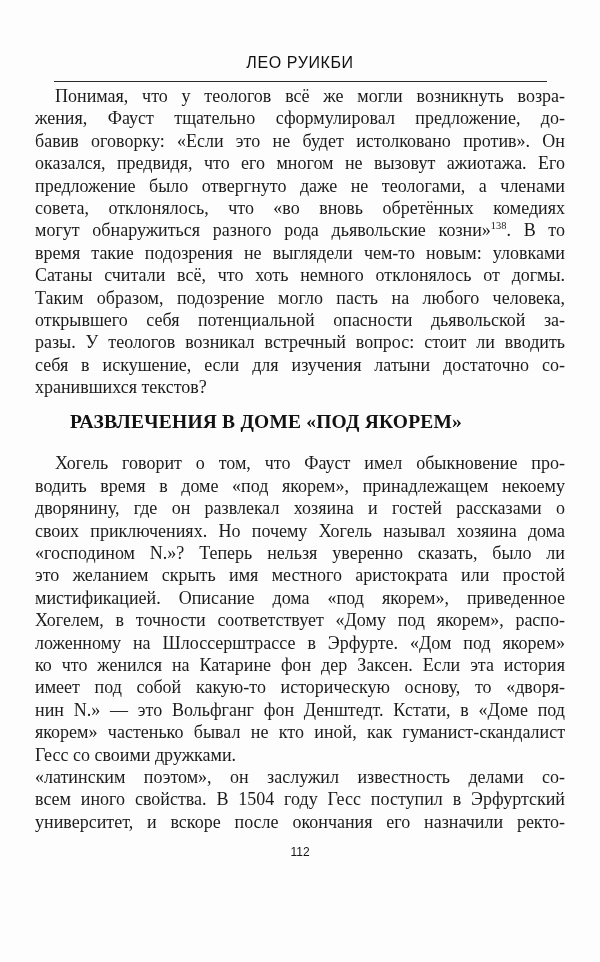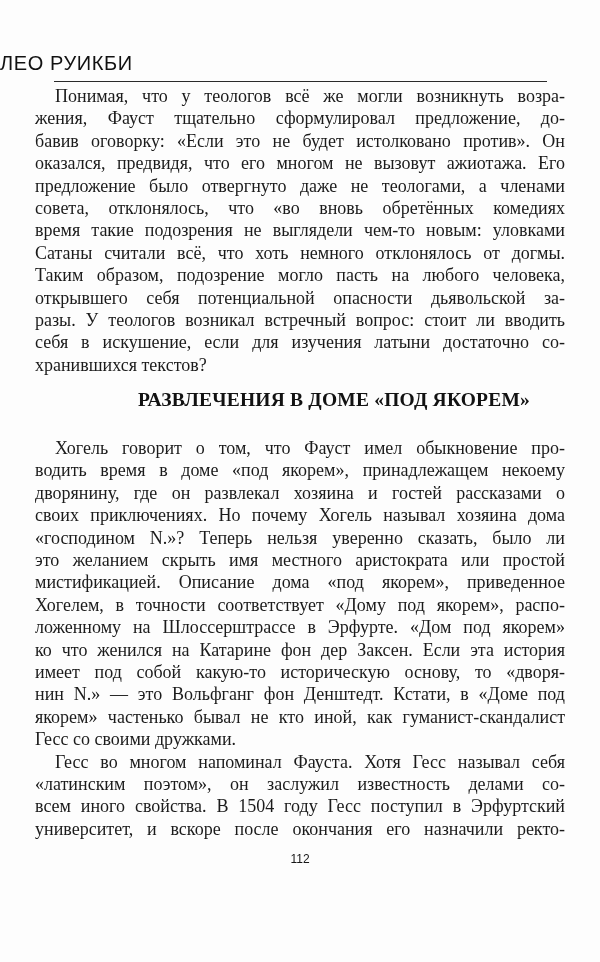--- a/index.html
+++ b/index.html
@@ -12,62 +12,62 @@
     overflow: hidden;
     position: relative;
   }
   .page {
     width: 600px;
     height: 962px;
     box-sizing: border-box;
   }
   .running-header {
     margin-top: 55px;
-    text-align: left;
+    text-align: center;
     font-family: "Liberation Sans", sans-serif;
-    font-size: 20px;
+    font-size: 16px;
     line-height: 16px;
     letter-spacing: 0.6px;
     color: #111;
   }
   .header-rule {
     width: 493px;
     height: 0;
     border: none;
     border-top: 1.6px solid #2a2a2a;
     margin: 10px auto 0 auto;
   }
   .text-column {
     margin: 0 35px;
     font-size: 18px;
     line-height: 22.4px;
   }
   .paragraph { margin: 0; padding: 0; }
   .paragraph.first { margin-top: 3px; }
-  .paragraph.after-heading { margin-top: 26px; }
+  .paragraph.after-heading { margin-top: 19px; }
   .line {
     text-align: justify;
     text-align-last: justify;
     white-space: nowrap;
     height: 22.4px;
   }
   .line.indent { text-indent: 20px; }
   .line.last {
     text-align-last: left;
     white-space: normal;
   }
   sup.fnref {
     font-size: 0.58em;
     line-height: 0;
     vertical-align: super;
     letter-spacing: 0;
   }
   .section-heading {
     margin: 13px 35px 0 35px;
-    text-align: right;
+    text-align: left;
     font-family: "Liberation Serif", serif;
     font-weight: bold;
     font-size: 19.5px;
     line-height: 22px;
     letter-spacing: 0.2px;
     color: #121212;
   }
   .page-number {
     margin-top: 10px;
     text-align: center;
@@ -88,20 +88,21 @@
 
   <div class="text-column">
 
     <div class="paragraph first">
         <div class="line indent">Понимая, что у теологов всё же могли возникнуть возра-</div>
         <div class="line">жения, Фауст тщательно сформулировал предложение, до-</div>
         <div class="line">бавив оговорку: «Если это не будет истолковано против». Он</div>
         <div class="line">оказался, предвидя, что его многом не вызовут ажиотажа. Его</div>
         <div class="line">предложение было отвергнуто даже не теологами, а членами</div>
         <div class="line">совета, отклонялось, что «во вновь обретённых комедиях</div>
+        <div class="line">могут обнаружиться разного рода дьявольские козни»<sup class="fnref">138</sup>. В то</div>
         <div class="line">время такие подозрения не выглядели чем-то новым: уловками</div>
         <div class="line">Сатаны считали всё, что хоть немного отклонялось от догмы.</div>
         <div class="line">Таким образом, подозрение могло пасть на любого человека,</div>
         <div class="line">открывшего себя потенциальной опасности дьявольской за-</div>
         <div class="line">разы. У теологов возникал встречный вопрос: стоит ли вводить</div>
         <div class="line">себя в искушение, если для изучения латыни достаточно со-</div>
         <div class="line last">хранившихся текстов?</div>
       </div>
 
     <h2 class="section-heading">РАЗВЛЕЧЕНИЯ В ДОМЕ «ПОД ЯКОРЕМ»</h2>
@@ -117,21 +118,20 @@
         <div class="line">Хогелем, в точности соответствует «Дому под якорем», распо-</div>
         <div class="line">ложенному на Шлоссерштрассе в Эрфурте. «Дом под якорем»</div>
         <div class="line">ко что женился на Катарине фон дер Заксен. Если эта история</div>
         <div class="line">имеет под собой какую-то историческую основу, то «дворя-</div>
         <div class="line">нин N.» — это Вольфганг фон Денштедт. Кстати, в «Доме под</div>
         <div class="line">якорем» частенько бывал не кто иной, как гуманист-скандалист</div>
         <div class="line last">Гесс со своими дружками.</div>
       </div>
 
     <div class="paragraph">
-        <div class="line indent">Гесс во многом напоминал Фауста. Хотя Гесс называл себя</div>
         <div class="line">«латинским поэтом», он заслужил известность делами со-</div>
         <div class="line">всем иного свойства. В 1504 году Гесс поступил в Эрфуртский</div>
         <div class="line">университет, и вскоре после окончания его назначили ректо-</div>
       </div>
 
   </div>
 
   <div class="page-number">112</div>
 
 </div>

